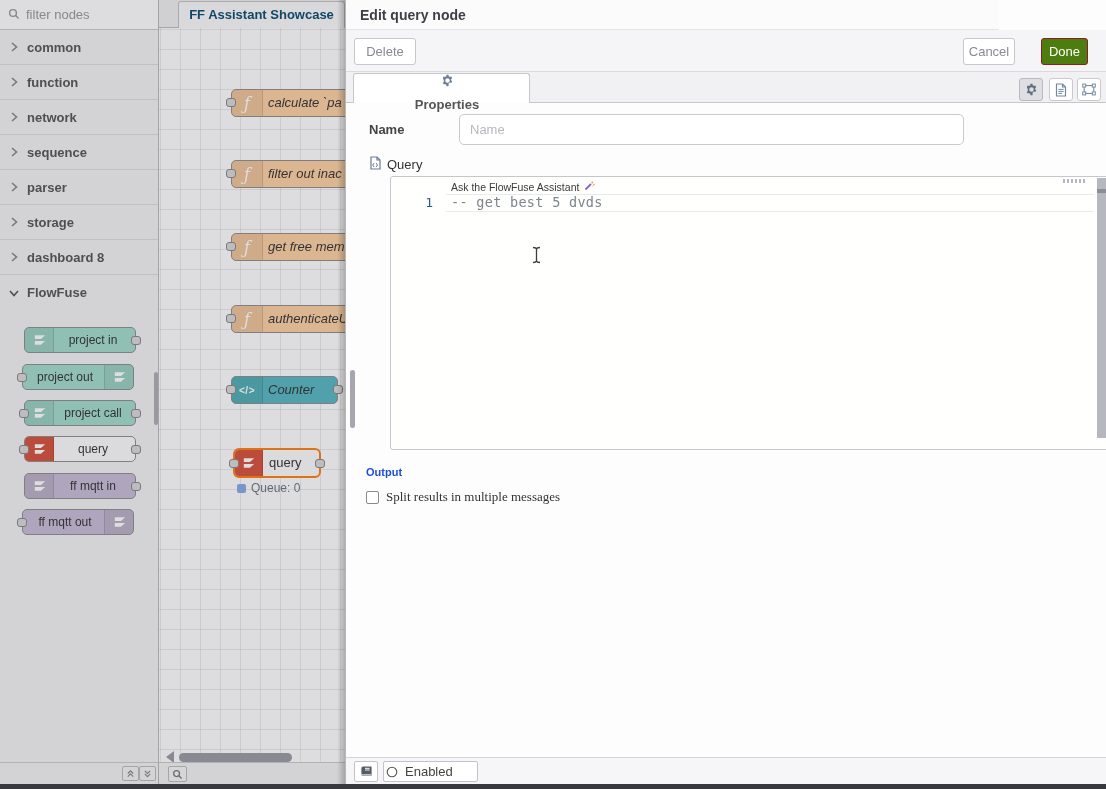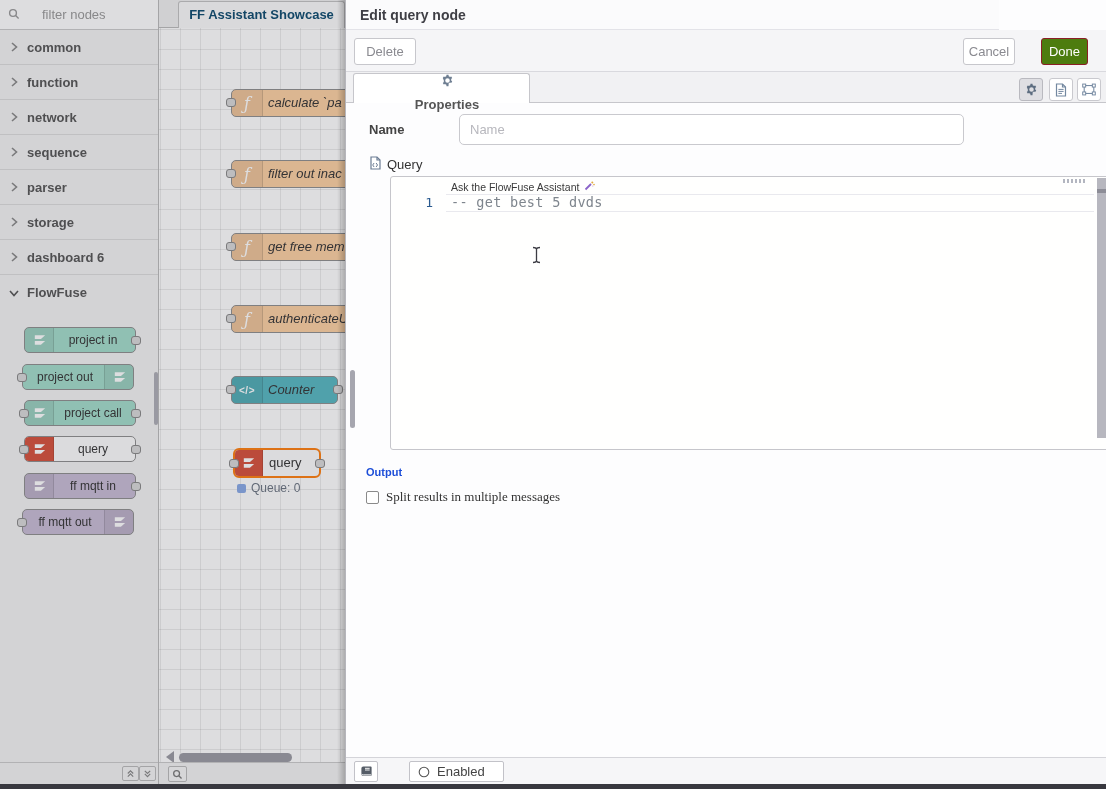--- a/index.html
+++ b/index.html
@@ -3,21 +3,21 @@
 <meta charset="utf-8">
 <style>
   * { margin:0; padding:0; box-sizing:border-box; }
   html,body { width:1106px; height:789px; overflow:hidden; background:#fff;
     font-family:"Liberation Sans", sans-serif; }
   #app { position:relative; width:1106px; height:789px; background:#fff; }
   .abs { position:absolute; }
 
   
   #palette { left:0; top:0; width:159px; height:789px; background:#f3f3f3; border-right:1px solid #bbbbbb; }
-  #palette-search { left:0; top:0; width:158px; height:30px; background:#ffffff; border-bottom:1px solid #cccccc; display:flex; align-items:center; padding-left:8px; gap:22px; }
+  #palette-search { left:0; top:0; width:158px; height:30px; background:#ffffff; border-bottom:1px solid #cccccc; display:flex; align-items:center; padding-left:8px; gap:6px; }
   #palette-search .ph { color:#999; font-size:13px; }
   .pal-cat { left:0; width:158px; height:35px; background:#f3f3f3; border-bottom:1px solid #dddddd; display:flex; align-items:center; padding-left:10px; gap:9px; cursor:pointer; }
   .pal-cat .lbl { font-size:13px; font-weight:bold; color:#555; }
   .chev { display:inline-block; width:8px; height:10px; }
   .chev svg { display:block; }
   .chev.down { transform:rotate(90deg); }
 
   .pal-node { width:112px; height:26px; border:1px solid #8f8f8f; border-radius:5px; position:absolute; font-size:12px; color:#333; }
   .pal-node .nlabel { position:absolute; top:0; height:24px; line-height:24px; text-align:center; }
   .iblock { position:absolute; top:0; width:29px; height:24px; background:rgba(0,0,0,0.06); display:flex; align-items:center; justify-content:center; }
@@ -97,21 +97,21 @@
   #ed-scrollbar { position:absolute; right:1px; top:1px; width:13px; height:260px; background:#b7b7bf; }
   #ed-scroll-band { position:absolute; right:1px; top:12px; width:13px; height:4px; background:#8d8d97; }
 
   #output-label { position:absolute; left:20px; top:466px; font-size:11px; font-weight:bold; color:#1d4ed8; }
   #split-row { position:absolute; left:20px; top:489px; display:flex; align-items:center; gap:7px; }
   #split-checkbox { width:13px; height:13px; border:1px solid #8a8a8a; border-radius:2px; background:#fff; }
   #split-label { font-size:13px; color:#333;font-family:Liberation Serif, serif; }
 
   #tray-footer { position:absolute; left:0; top:757px; width:761px; height:27px; background:#f6f6f8; border-top:1px solid #d4d4d9; }
   #btn-book { position:absolute; left:8px; top:3px; width:24px; height:21px; background:#fff; border:1px solid #c2c2c8; border-radius:2px; display:flex; align-items:center; justify-content:center; }
-  #btn-enabled { position:absolute; left:37px; top:3px; width:95px; height:21px; background:#fff; border:1px solid #c2c2c8; border-radius:2px; display:flex; align-items:center; gap:7px; padding-left:8px; font-size:13px; color:#444;margin-left:26px; }
+  #btn-enabled { position:absolute; left:37px; top:3px; width:95px; height:21px; background:#fff; border:1px solid #c2c2c8; border-radius:2px; display:flex; align-items:center; gap:7px; padding-left:2px; font-size:13px; color:#444; }
 
   #tray-resize-thumb { left:350px; top:370px; width:5px; height:58px; background:#a6a6af; border-radius:3px; z-index:42; }
   #bottom-strip { left:0; top:784px; width:1106px; height:5px; background:#38383f; z-index:50; }
   #mouse-cursor { left:531px; top:246px; z-index:60; pointer-events:none; }
 </style>
 </head>
 <body>
 
 <div id="app">
 
@@ -173,21 +173,21 @@
           </svg>
         </span>
       <span class="lbl">storage</span>
     </div>
     <div class="pal-cat abs" style="top:240px">
       <span class="chev">
           <svg width="8" height="10" viewBox="0 0 8 10">
             <path d="M2 1 L6.5 5 L2 9" fill="none" stroke="#888" stroke-width="1.6"></path>
           </svg>
         </span>
-      <span class="lbl">dashboard 6</span>
+      <span class="lbl">dashboard 8</span>
     </div>
     <div class="pal-cat abs" style="top:275px; border-bottom:none;">
       <span class="chev down">
           <svg width="8" height="10" viewBox="0 0 8 10">
             <path d="M2 1 L6.5 5 L2 9" fill="none" stroke="#555" stroke-width="1.6"></path>
           </svg>
         </span>
       <span class="lbl">FlowFuse</span>
     </div>
 

